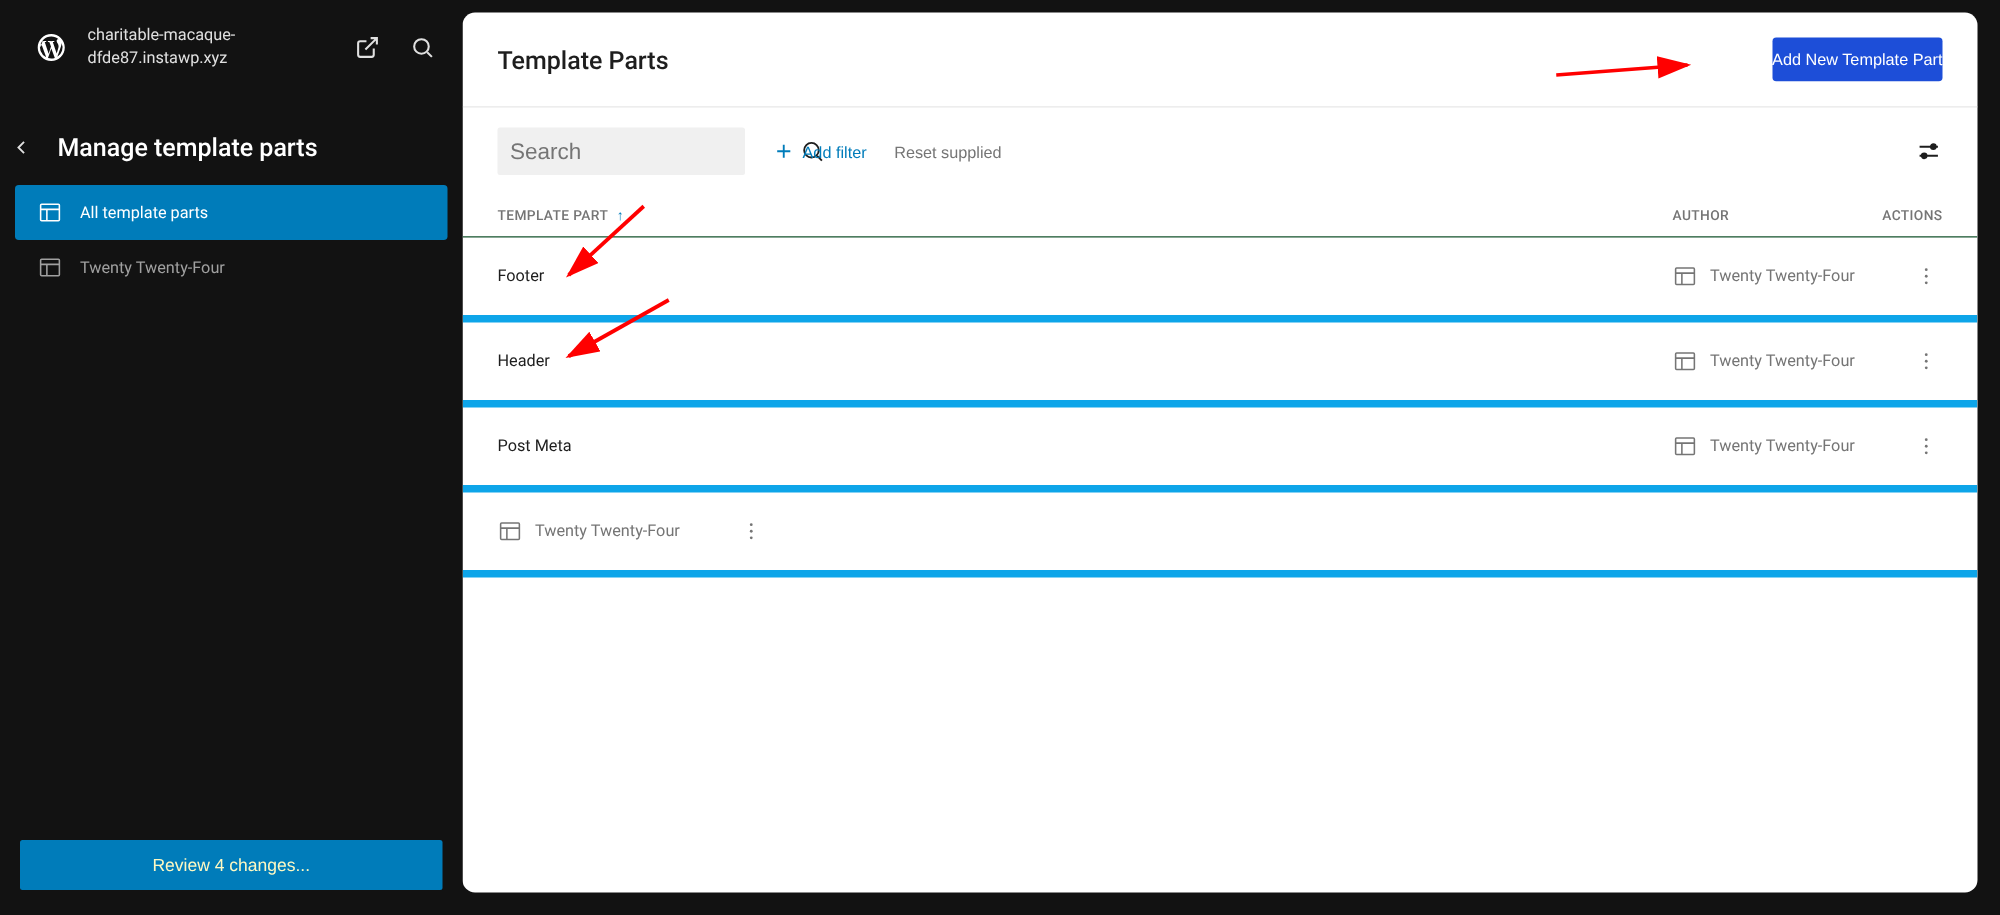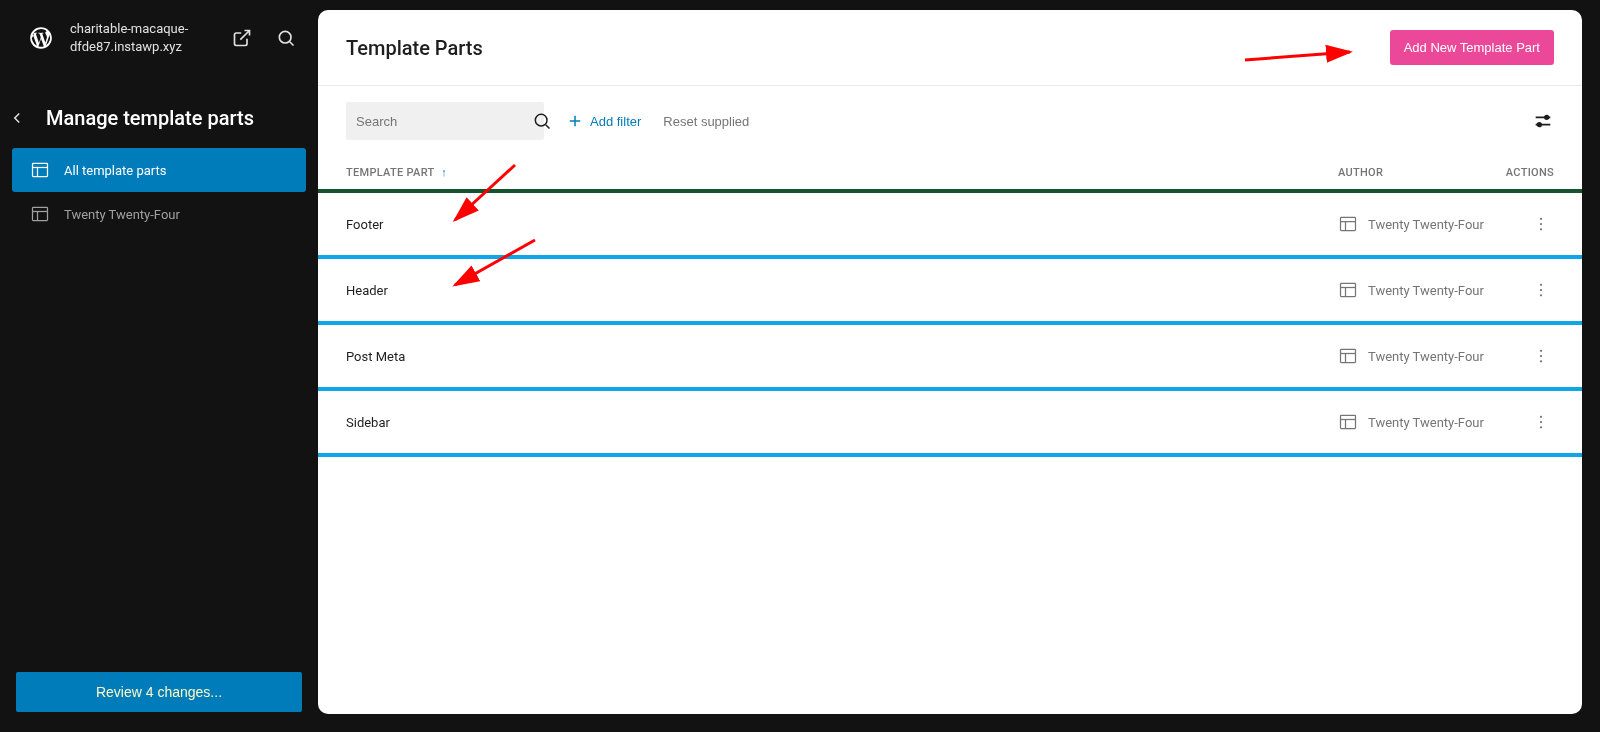--- a/index.html
+++ b/index.html
@@ -13,21 +13,21 @@
       background: #121212;
       width: 1600px;
       height: 732px;
       display: flex;
       overflow: hidden;
       position: relative;
     }
 
     
     .sidebar {
-      width: 318px;
+      width: 370px;
       background: #121212;
       color: #e0e0e0;
       display: flex;
       flex-direction: column;
       position: relative;
     }
 
     .sidebar-header {
       display: flex;
       align-items: center;
@@ -157,24 +157,24 @@
       border-bottom: 1px solid #e8e8e8;
     }
 
     .panel-title {
       font-size: 20px;
       font-weight: 500;
       color: #1e1e1e;
     }
 
     .add-button {
-      background: #ec4899;
+      background: #1d4ed8;
       color: #fff;
       border: none;
-      padding: 10px 14px;
+      padding: 10px 0;
       font-size: 13px;
       border-radius: 3px;
       cursor: pointer;
     }
 
     .toolbar {
       display: flex;
       align-items: center;
       padding: 16px 28px;
       gap: 22px;
@@ -187,21 +187,21 @@
       border-radius: 2px;
       padding: 0 10px;
       width: 198px;
       height: 38px;
     }
 
     .search-input {
       flex: 1;
       border: none;
       background: transparent;
-      font-size: 13px;
+      font-size: 18px;
       color: #6d28d9;
       outline: none;
     }
 
     .search-input::placeholder {
       color: #757575;
     }
 
     .search-icon-btn {
       color: #1e1e1e;
@@ -241,21 +241,21 @@
 
     
     .table {
       flex: 1;
       overflow: auto;
     }
 
     .table-header {
       display: flex;
       padding: 10px 28px 10px 28px;
-      border-bottom: 4px solid #14532d;
+      border-bottom: 1px solid #14532d;
       font-size: 11px;
       text-transform: uppercase;
       color: #757575;
       font-weight: 500;
       letter-spacing: 0.3px;
     }
 
     .col-name {
       flex: 1;
     }
@@ -271,21 +271,21 @@
 
     .col-actions {
       width: 56px;
       text-align: right;
     }
 
     .table-row {
       display: flex;
       align-items: center;
       padding: 18px 28px;
-      border-bottom: 4px solid #0ea5e9;
+      border-bottom: 6px solid #0ea5e9;
       font-size: 13px;
       color: #1e1e1e;
     }
 
     .row-name {
       flex: 1;
     }
 
     .row-author {
       width: 160px;
@@ -502,21 +502,20 @@
             <svg width="18" height="18" viewBox="0 0 24 24" fill="currentColor">
                 <circle cx="12" cy="5" r="1.5"></circle>
                 <circle cx="12" cy="12" r="1.5"></circle>
                 <circle cx="12" cy="19" r="1.5"></circle>
               </svg>
           </span>
         </div>
       </div>
 
       <div class="table-row">
-        <div class="row-name">Sidebar</div>
         <div class="row-author">
           <span class="layout-icon">
             <svg width="20" height="20" viewBox="0 0 24 24" fill="none" stroke="currentColor" stroke-width="1.5">
                 <rect x="3" y="4" width="18" height="16" rx="1"></rect>
                 <line x1="3" y1="9" x2="21" y2="9"></line>
                 <line x1="9" y1="9" x2="9" y2="20"></line>
               </svg>
           </span>
           <span>Twenty Twenty-Four</span>
         </div>

